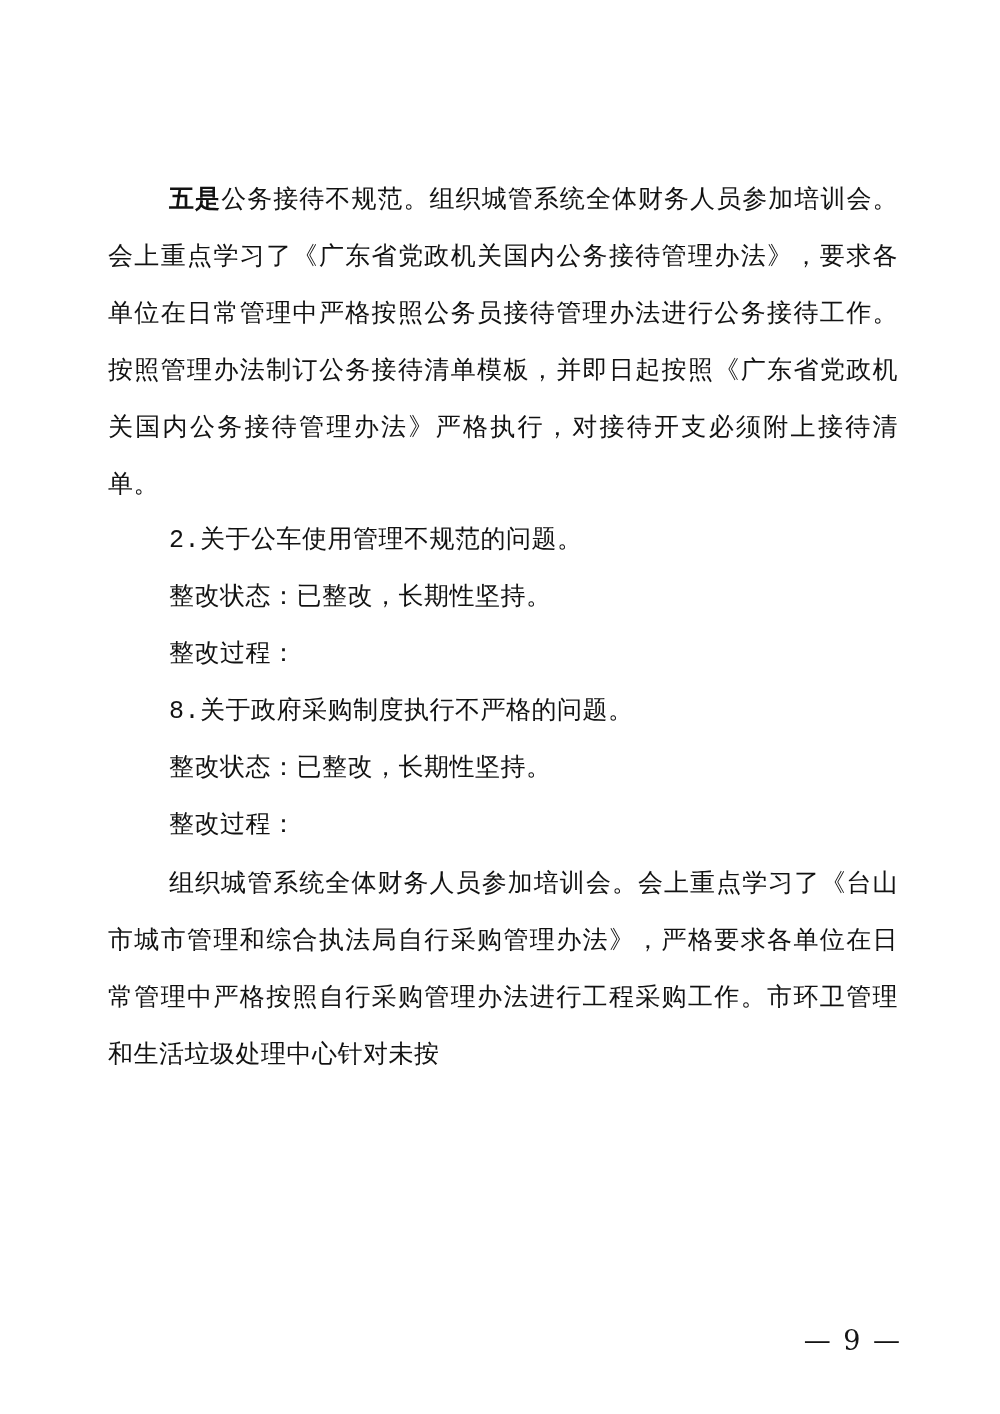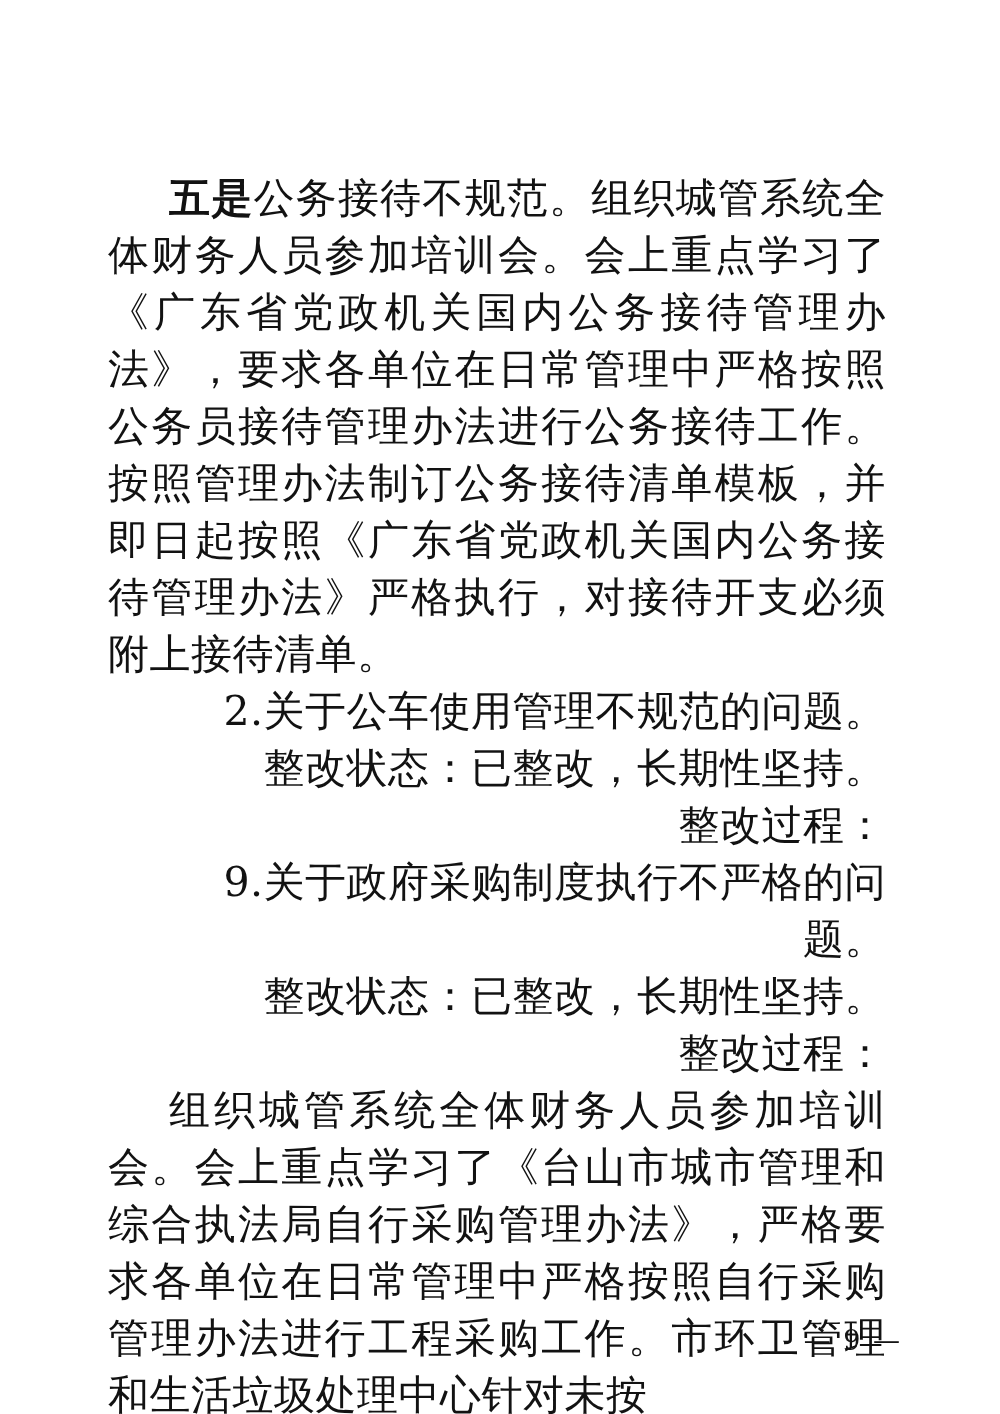--- a/index.html
+++ b/index.html
@@ -16,31 +16,32 @@
     overflow: hidden;
   }
   .content {
     position: absolute;
     left: 108px;
     top: 170px;
     width: 790px;
   }
   .para {
     font-family: "DejaVu Serif", "Liberation Serif", serif;
-    font-size: 41px;
+    font-size: 25px;
     line-height: 57px;
     color: #121212;
     text-align: justify;
     text-justify: inter-ideograph;
     letter-spacing: 0.5px;
-    margin: 0 12px 0 0;
+    margin: 0 0 0 0;
     text-indent: 61px;
   }
   .para.tight {
-    text-align: right;
+    text-align: left;
+    font-family: Liberation Mono, monospace;
   }
   .bold-lead {
     font-weight: bold;
   }
   .footer {
     position: absolute;
     right: 98px;
     bottom: 58px;
     font-family: "DejaVu Serif", "Liberation Serif", serif;
     font-size: 27px;
@@ -56,21 +57,21 @@
 
     <p class="para"><span class="bold-lead">五是</span><span>公务接待不规范。组织城管系统全体财务人员参加培训会。会上重点学习了《广东省党政机关国内公务接待管理办法》，要求各单位在日常管理中严格按照公务员接待管理办法进行公务接待工作。按照管理办法制订公务接待清单模板，并即日起按照《广东省党政机关国内公务接待管理办法》严格执行，对接待开支必须附上接待清单。</span></p>
 
     <p class="para tight"><span>2.关于公车使用管理不规范的问题。</span></p>
 
     <p class="para tight"><span>整改状态：已整改，长期性坚持。</span></p>
 
     <p class="para tight"><span>整改过程：</span></p>
 
 
-    <p class="para tight"><span>9.关于政府采购制度执行不严格的问题。</span></p>
+    <p class="para tight"><span>8.关于政府采购制度执行不严格的问题。</span></p>
 
     <p class="para tight"><span>整改状态：已整改，长期性坚持。</span></p>
 
     <p class="para tight"><span>整改过程：</span></p>
 
     <p class="para"><span>组织城管系统全体财务人员参加培训会。会上重点学习了《台山市城市管理和综合执法局自行采购管理办法》，严格要求各单位在日常管理中严格按照自行采购管理办法进行工程采购工作。市环卫管理和生活垃圾处理中心针对未按</span></p>
 
   </div>
 
   <div class="footer">— 9 —</div>

